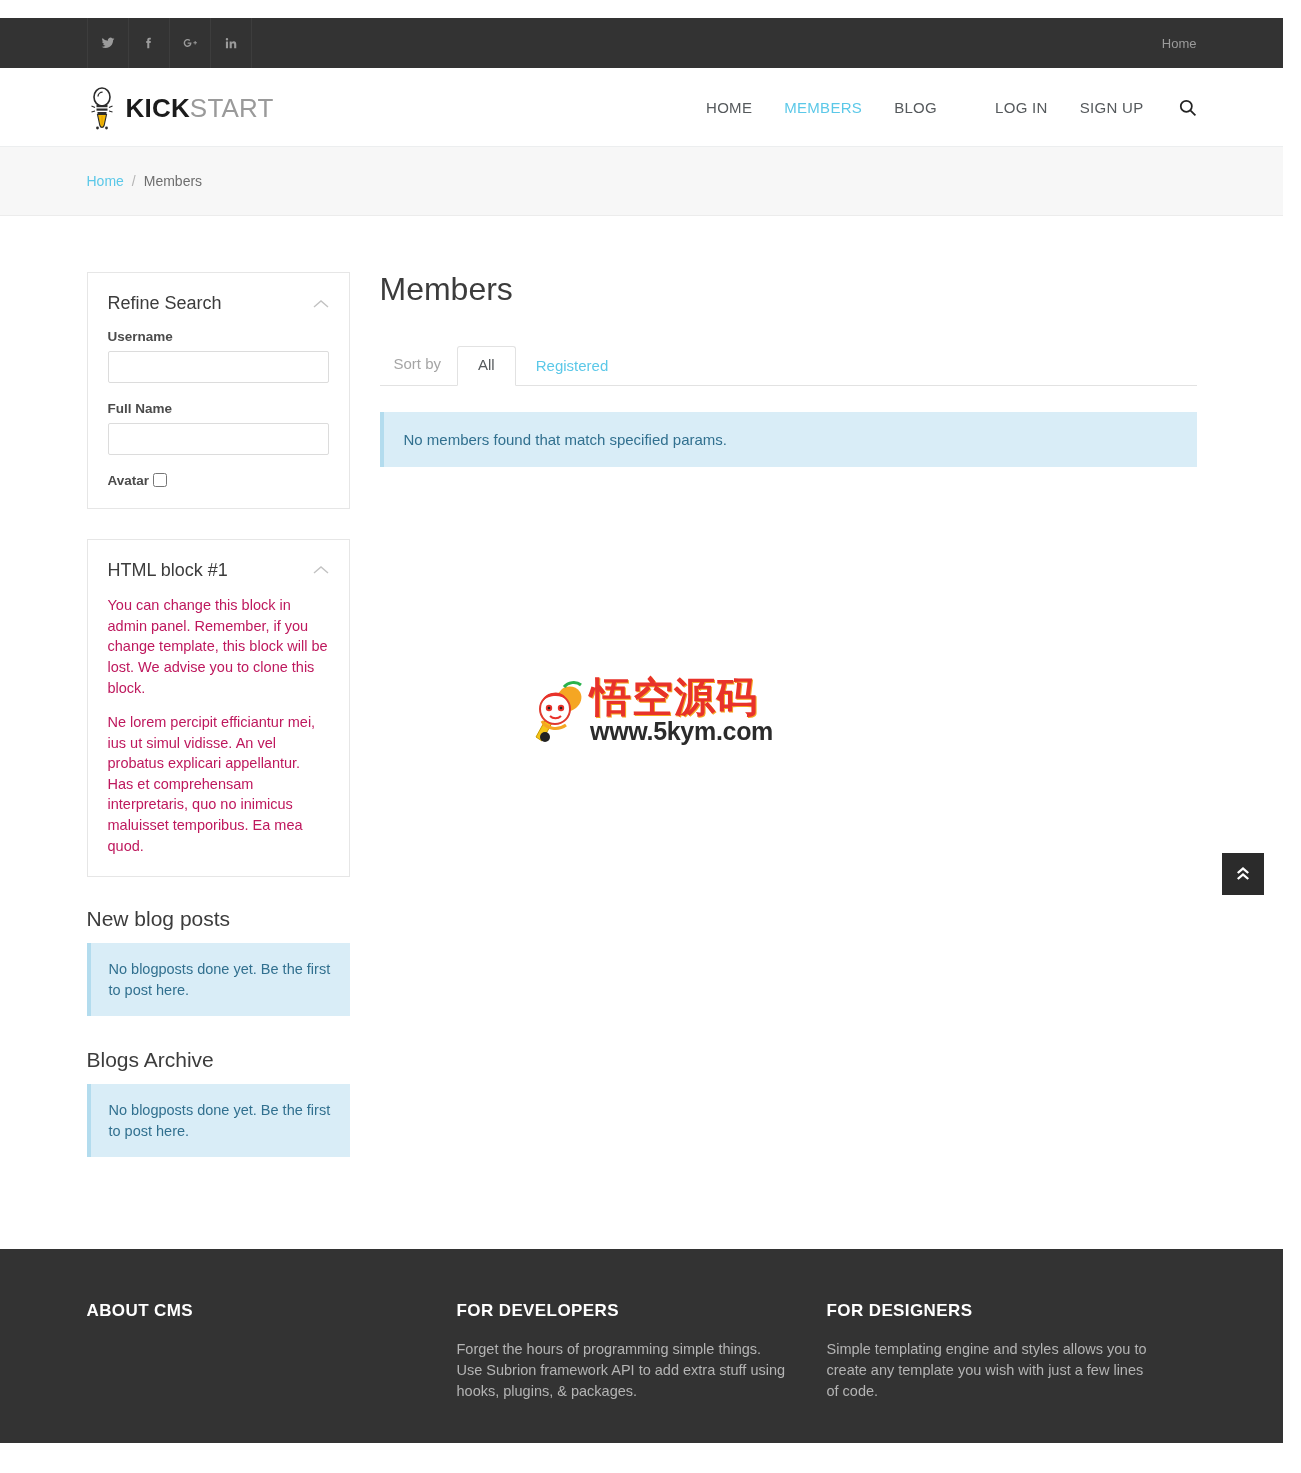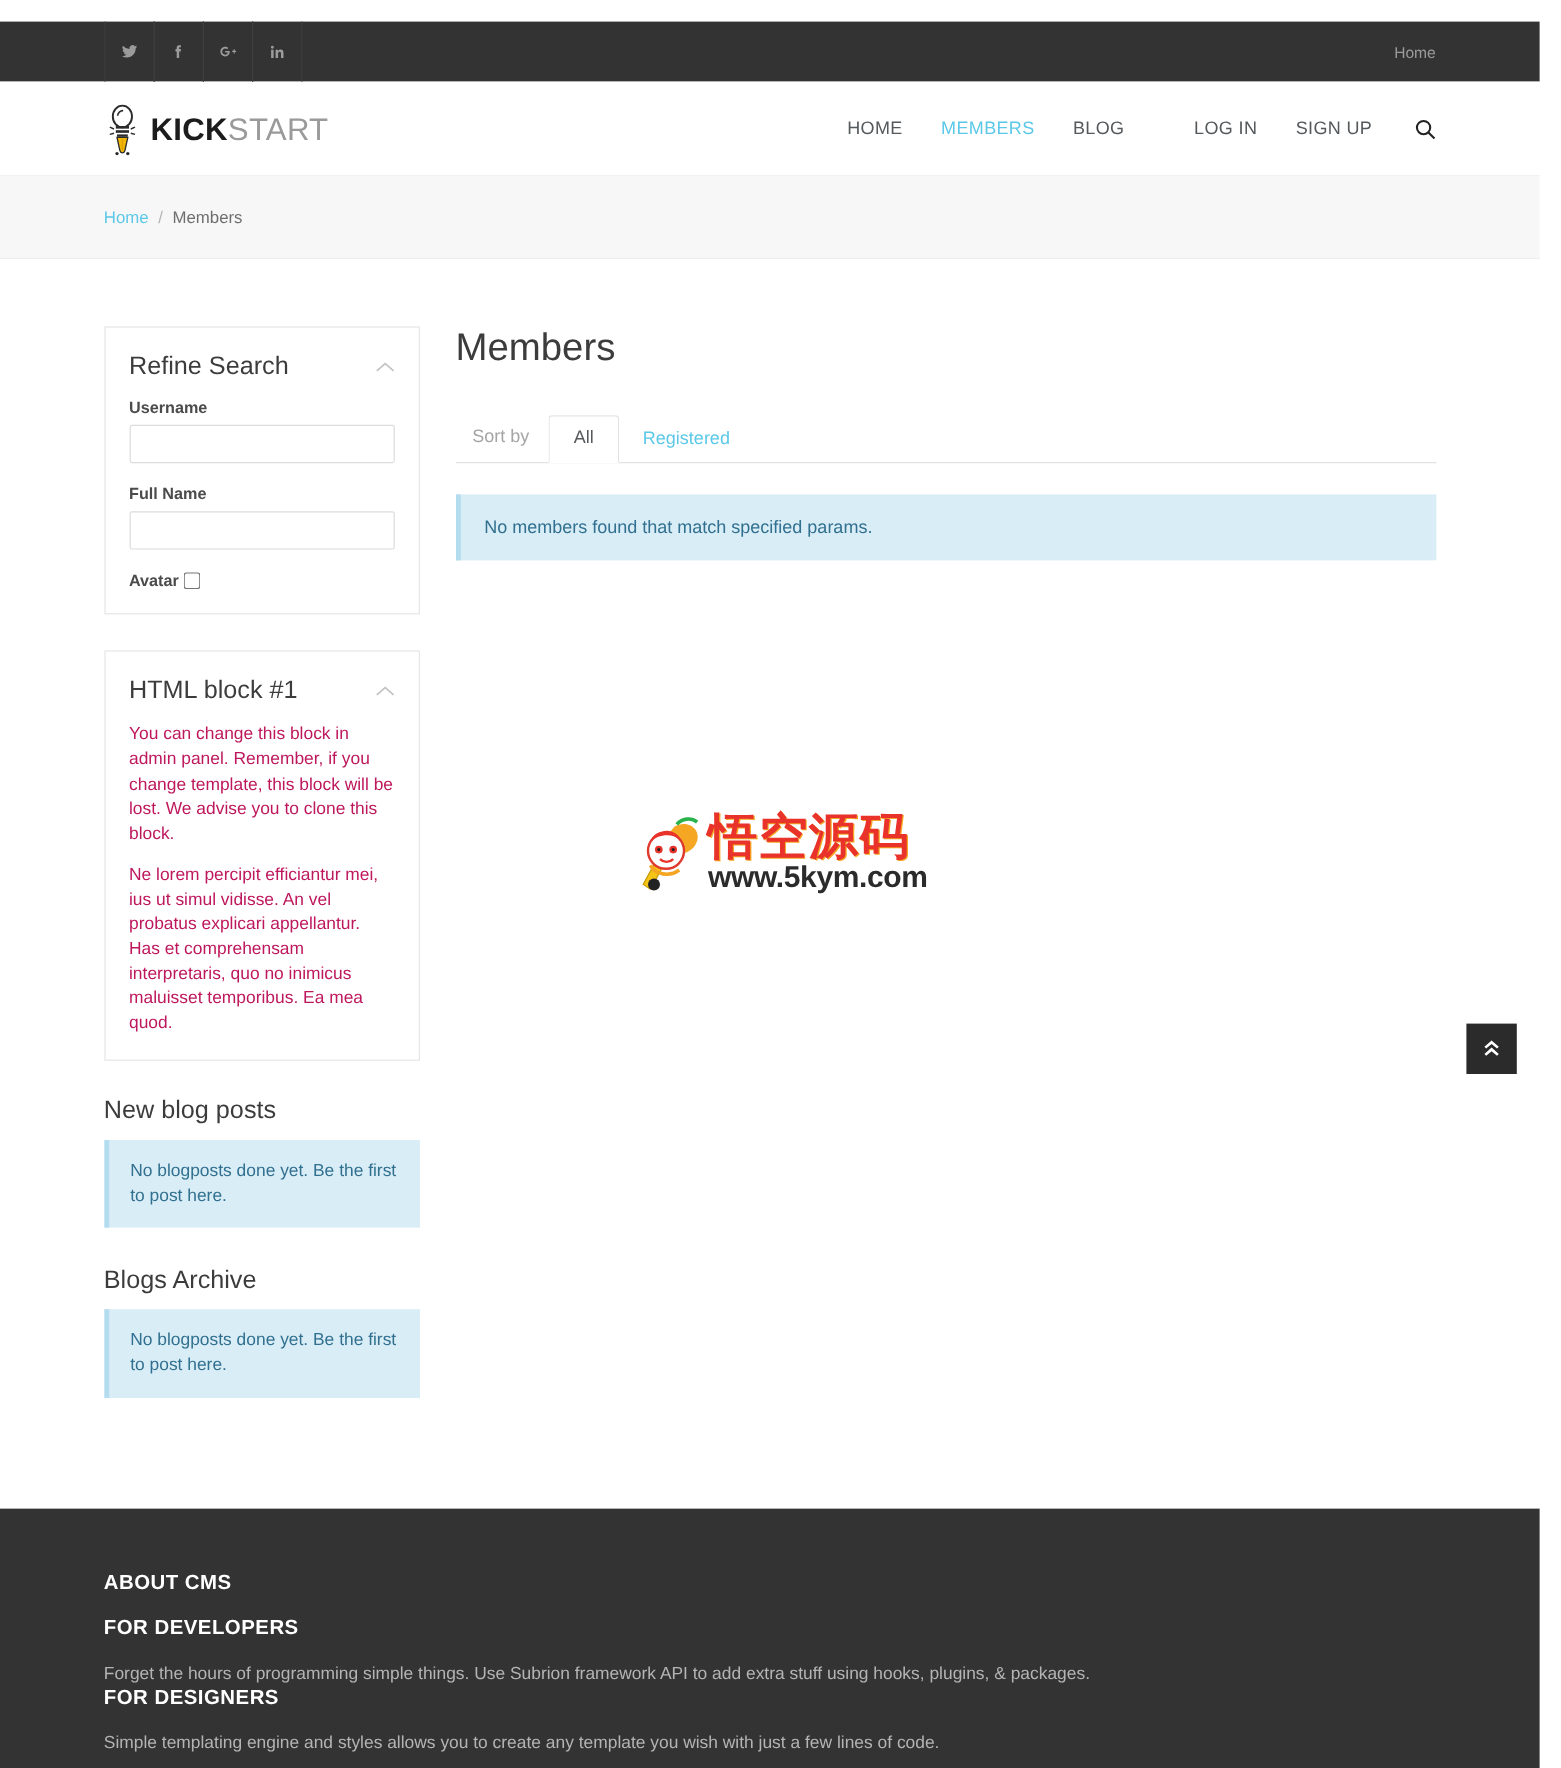--- a/index.html
+++ b/index.html
@@ -134,21 +134,21 @@
     margin-bottom: 30px;
     padding: 20px;
   }
   .panel-head {
     display: flex;
     align-items: center;
     justify-content: space-between;
     margin-bottom: 14px;
   }
   .panel-title {
-    font-size: 21px;
+    font-size: 18px;
     color: #3c3c3c;
     font-weight: normal;
     margin: 0;
     line-height: 1.2;
   }
   .chev {
     color: #c2c2c2;
     cursor: pointer;
     display: flex;
     align-items: center;
@@ -322,21 +322,21 @@
     border: 0;
   }
   .scroll-top svg { width: 18px; height: 18px; fill: #fff; }
 
   
   .footer {
     background: #333333;
     padding-top: 52px;
     padding-bottom: 42px;
   }
-  .footer-cols { display: flex; flex-direction: column; }
+  .footer-cols { display: flex; }
   .fcol { flex: 1; padding-right: 38px; }
   .fcol h4 {
     color: #ffffff;
     font-size: 17px;
     font-weight: bold;
     letter-spacing: .4px;
     margin: 0 0 18px 0;
   }
   .fcol p {
     color: #b4b4b4;

